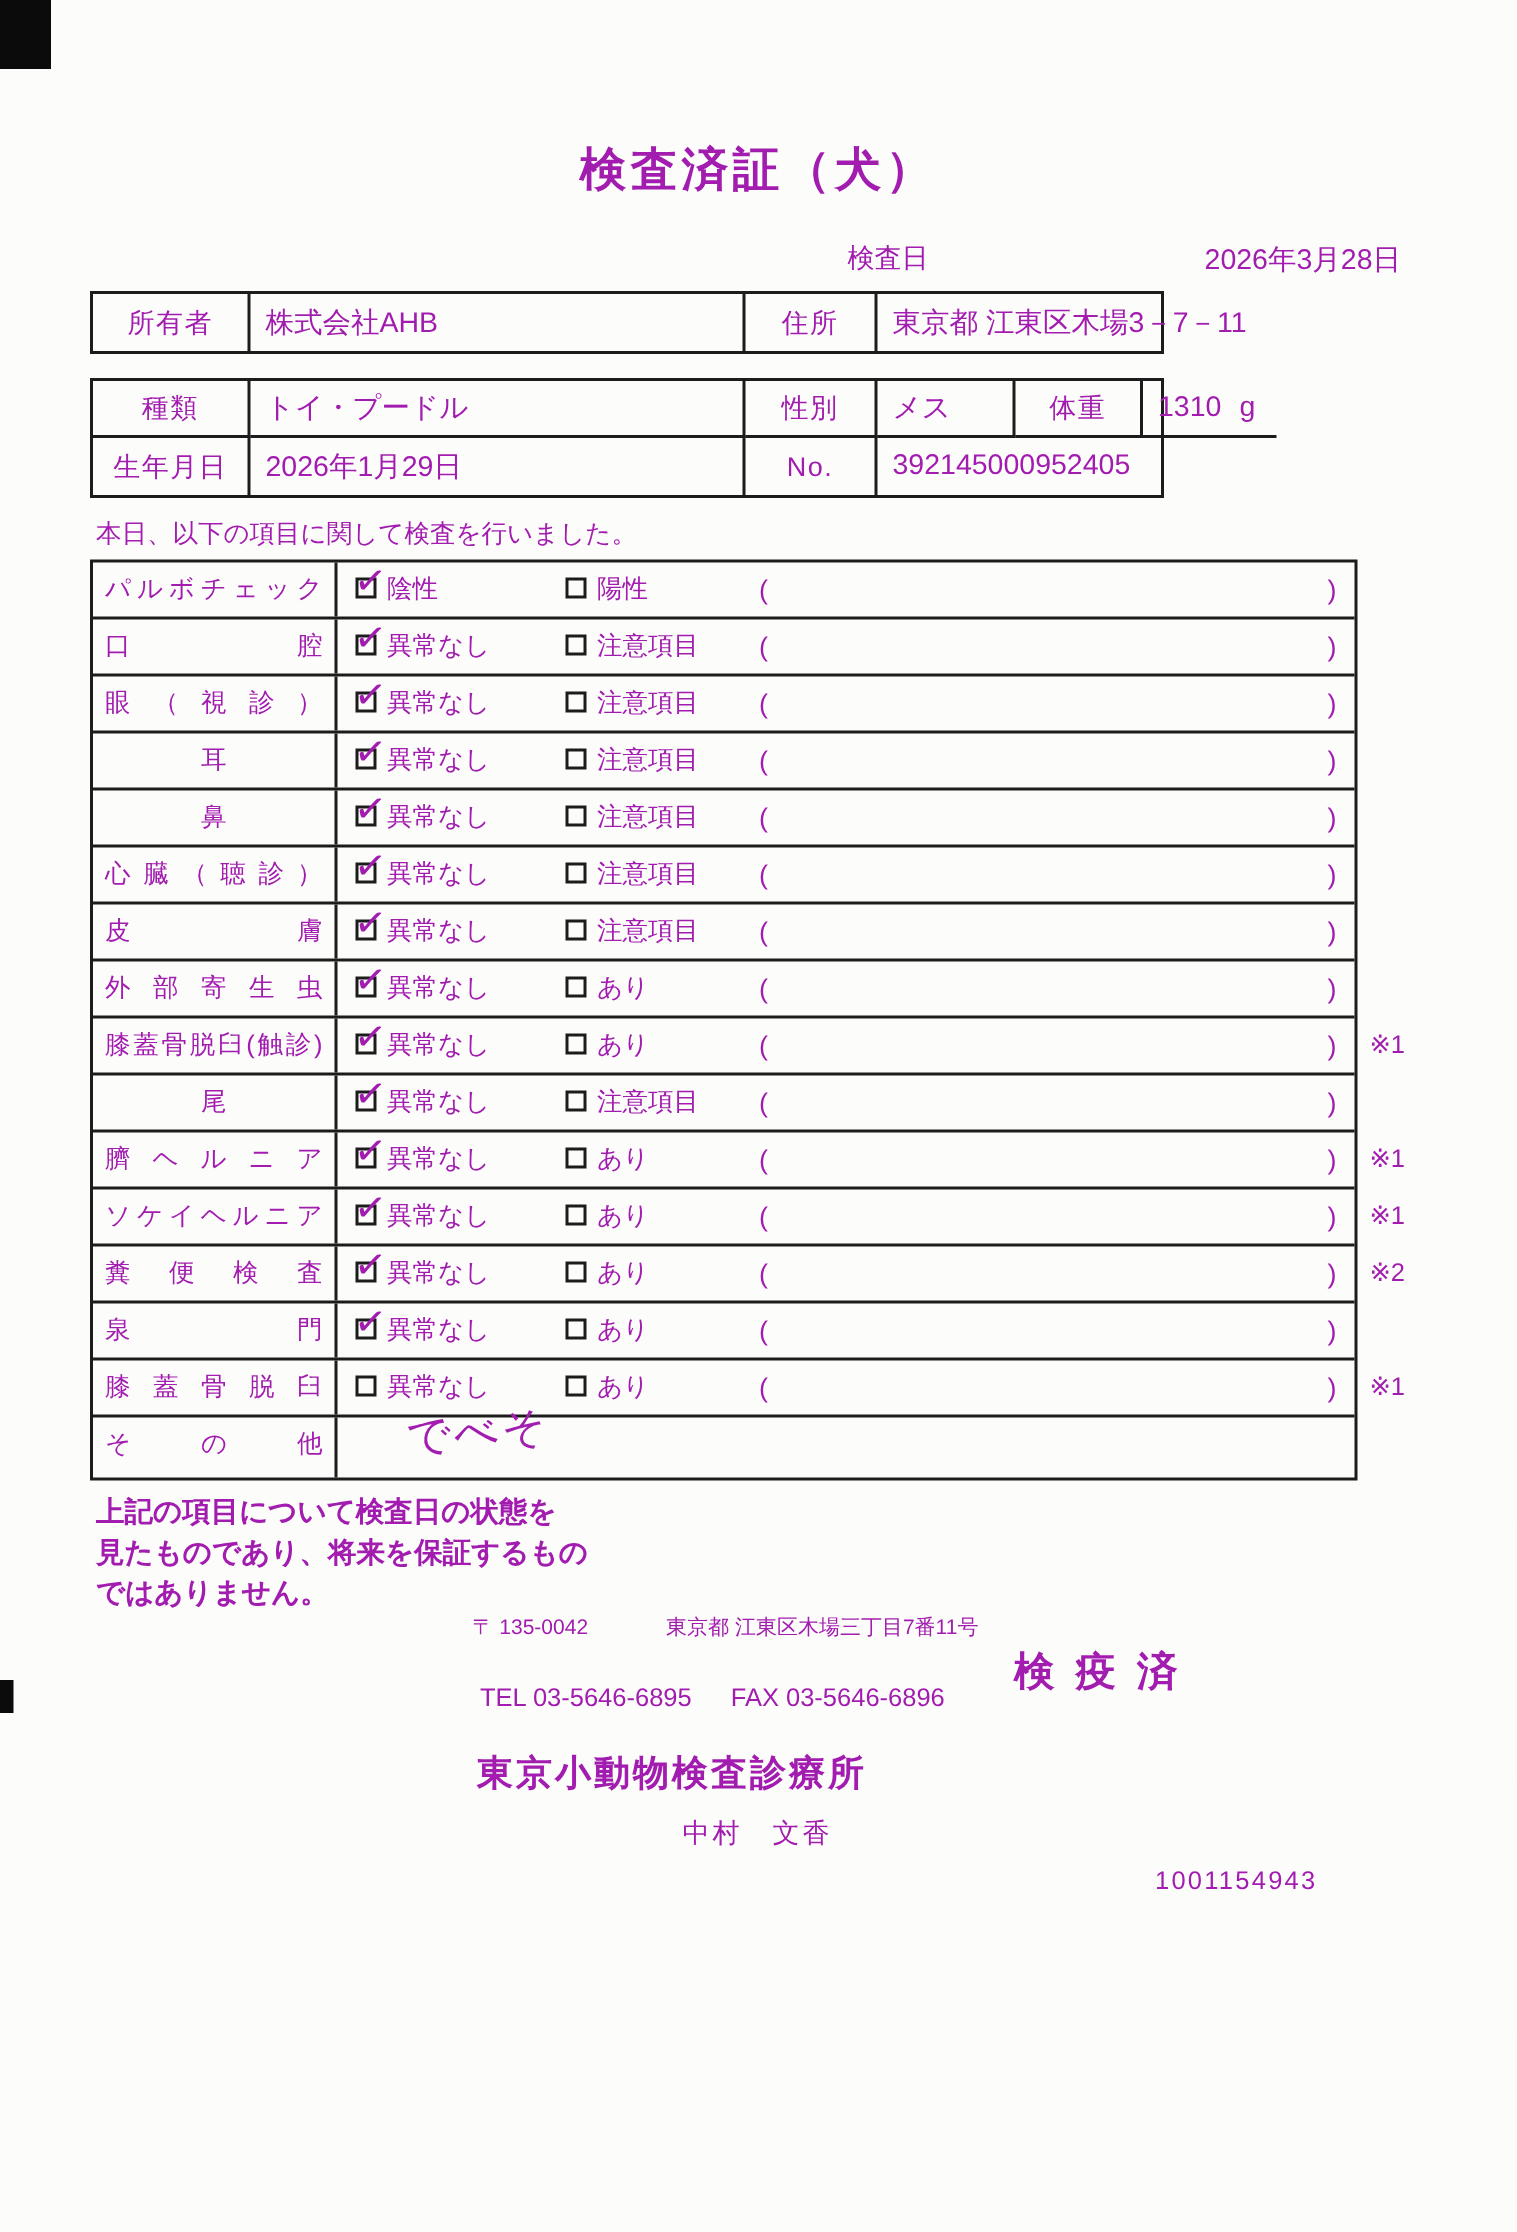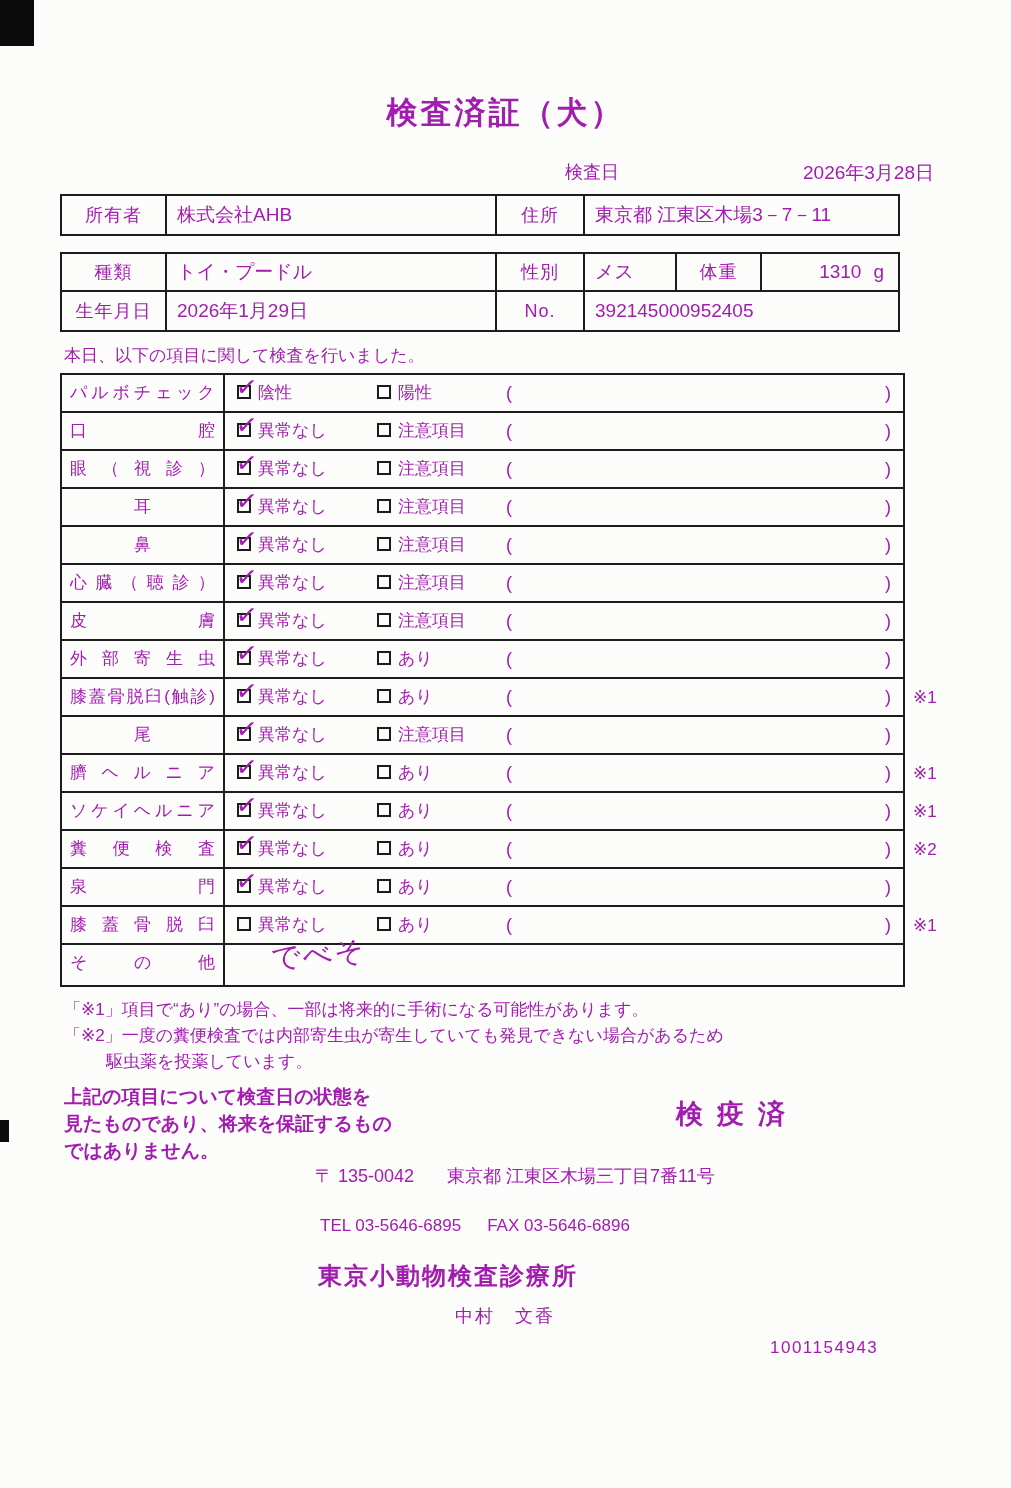--- a/index.html
+++ b/index.html
@@ -15,21 +15,21 @@
   
   .corner-artifact { position:absolute; left:0; top:0; width:34px; height:46px; background:#0b0b0b; }
   .edge-artifact   { position:absolute; left:0; top:1120px; width:9px; height:22px; background:#0b0b0b; }
 
   .title { text-align:center; padding-top:92px; font-size:31px; font-weight:700; letter-spacing:3px; }
 
   .date-row { position:relative; width:880px; margin:26px 0 8px 60px; height:26px; font-size:18px; }
   .date-label { position:absolute; left:505px; }
   .date-value { position:absolute; right:6px; font-size:19px; }
 
-  .tbl { display:grid; border:2px solid #1c1c1c; width:840px; margin-left:60px; }
+  .tbl { display:grid; border:2px solid #1c1c1c; width:716px; margin-left:60px; }
   .owner-tbl { grid-template-columns:105px 330px 88px 1fr; margin-bottom:16px; }
   .info-tbl  { grid-template-columns:105px 330px 88px 92px 85px 1fr; }
   .cell { border-right:2px solid #1c1c1c; border-bottom:2px solid #1c1c1c;
           height:38px; display:flex; align-items:center; padding:0 10px; font-size:19px; white-space:nowrap; }
   .cell.lab { justify-content:center; font-size:18px; letter-spacing:1px; }
   .cell.nr { border-right:none; }
   .cell.nb { border-bottom:none; }
   .cell.span3 { grid-column: 4 / 7; }
   .weight-cell { justify-content:flex-end; gap:12px; padding-right:14px; }
 
@@ -56,21 +56,21 @@
   .handwritten { position:relative; top:-10px; display:inline-block; font-size:29px;
                  transform:rotate(-5deg); letter-spacing:2px; }
 
   .notes { margin:10px 0 0 64px; font-size:17px; line-height:26px; }
   .notes .indent { padding-left:42px; }
 
   .disclaimer { margin:8px 0 0 64px; font-size:19px; font-weight:700; line-height:27px; width:430px; }
 
   .stamp { position:absolute; left:676px; top:1096px; font-size:27px; letter-spacing:14px; font-weight:600; }
 
-  .addr-row { display:flex; gap:33px; margin:0 0 16px 315px; font-size:18px; }
+  .addr-row { display:flex; gap:52px; margin:0 0 16px 315px; font-size:14px; }
   .tel-row  { display:flex; gap:26px; margin:28px 0 0 320px; font-size:17px; }
   .clinic { margin:24px 0 0 318px; font-size:24px; font-weight:600; letter-spacing:2px; }
   .staff  { margin:12px 0 0 455px; font-size:18px; letter-spacing:2px; }
   .code   { margin:10px 0 16px 770px; font-size:17px; letter-spacing:1.5px; }
 </style>
 </head>
 <body>
 
 <div class="page">
   <div class="corner-artifact"></div>
@@ -275,25 +275,20 @@
   </div>
 
   <div class="crow other-row">
     <div class="label">その他</div>
     <div class="free">
       <span class="handwritten">でべそ</span>
     </div>
   </div>
 </div>
 
-  <div class="notes">
-    <div>「※1」項目で“あり”の場合、一部は将来的に手術になる可能性があります。</div>
-    <div>「※2」一度の糞便検査では内部寄生虫が寄生していても発見できない場合があるため</div>
-    <div class="indent">駆虫薬を投薬しています。</div>
-  </div>
 
   <div class="disclaimer">
     <div>上記の項目について検査日の状態を</div>
     <div>見たものであり、将来を保証するもの</div>
     <div>ではありません。</div>
   </div>
 
   <div class="stamp">検疫済</div>
 
   <div class="addr-row">

